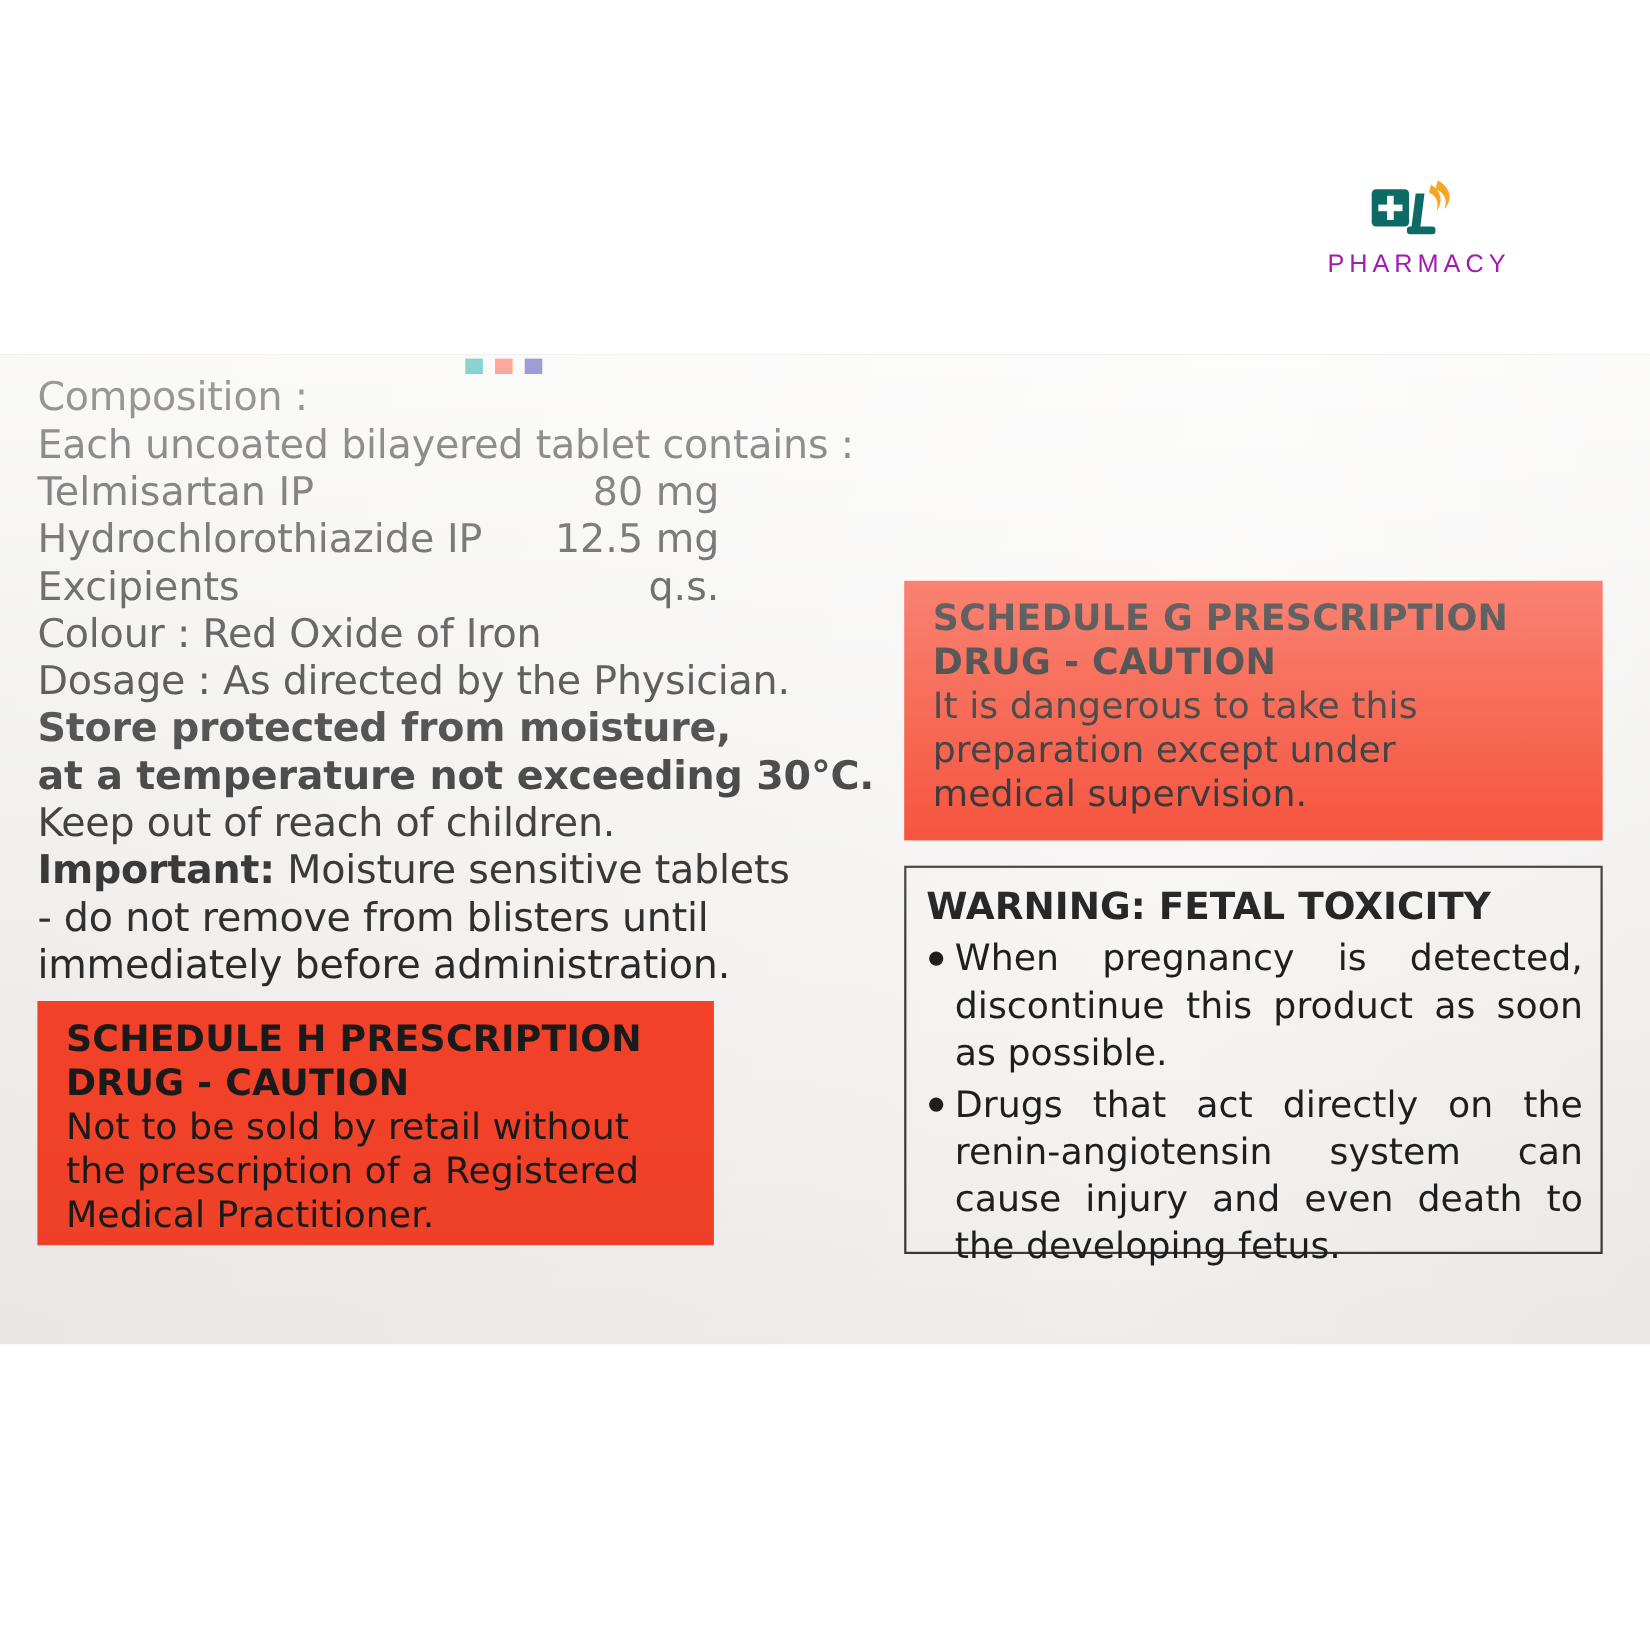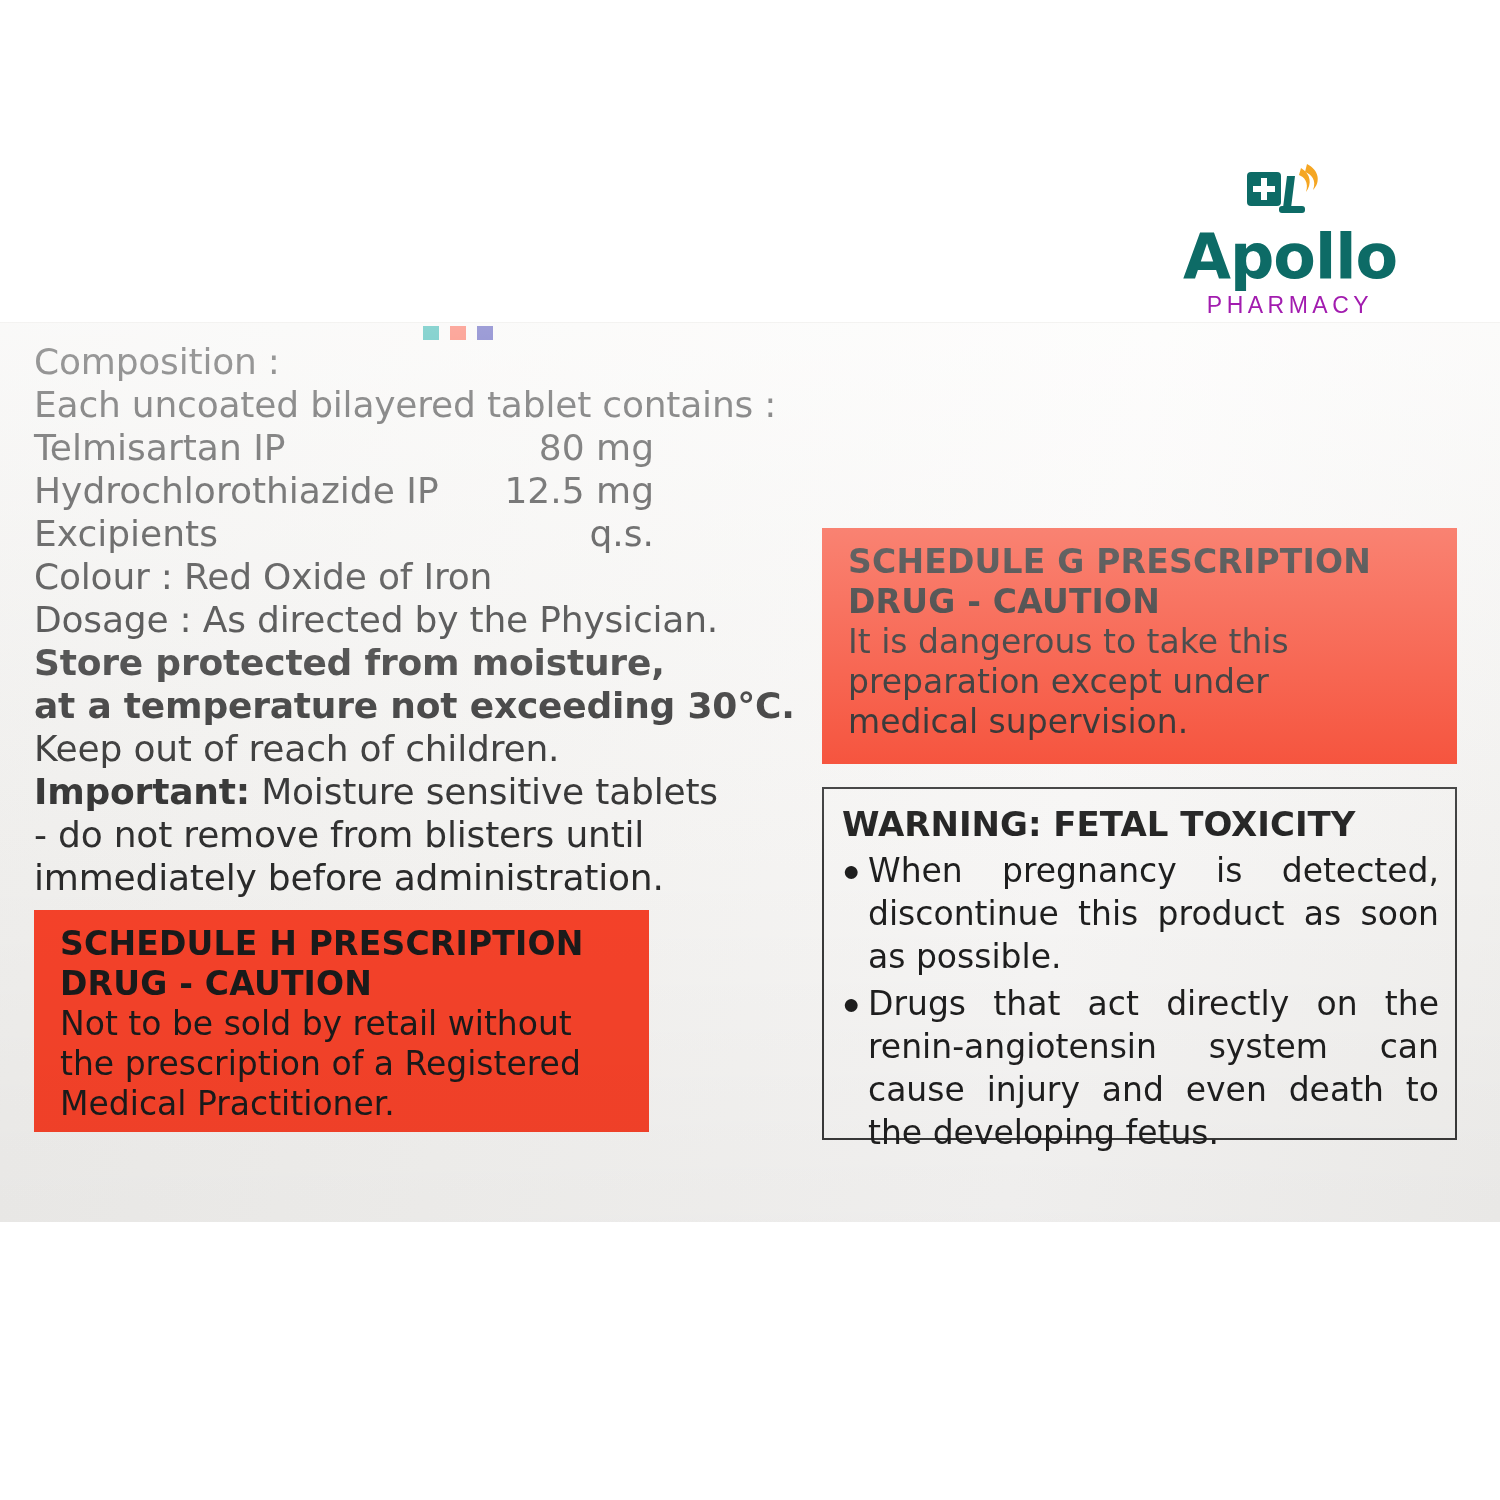--- a/index.html
+++ b/index.html
@@ -191,21 +191,20 @@
       <path d="M72 8 C 82 14, 83 24, 77 32 C 80 22, 75 17, 70 15 Z" fill="#f5a623"></path>
 
       <rect x="18" y="12" width="34" height="34" rx="4" fill="#0d6b66"></rect>
       <rect x="32" y="18" width="6" height="22" fill="#ffffff"></rect>
       <rect x="24" y="26" width="22" height="6" fill="#ffffff"></rect>
 
       <path d="M58 16 L66 16 L62 48 L54 48 Z" fill="#0d6b66"></path>
       <rect x="50" y="46" width="26" height="7" rx="3" fill="#0d6b66"></rect>
     </svg>
   </div>
-  <div class="logo-word">Apollo</div>
   <div class="logo-sub">PHARMACY</div>
 </div>
 
 <div class="carton">
 
   <div class="reg-marks">
     <i style="background:#00a19a"></i>
     <i style="background:#f9432a"></i>
     <i style="background:#2b2ba8"></i>
   </div>

